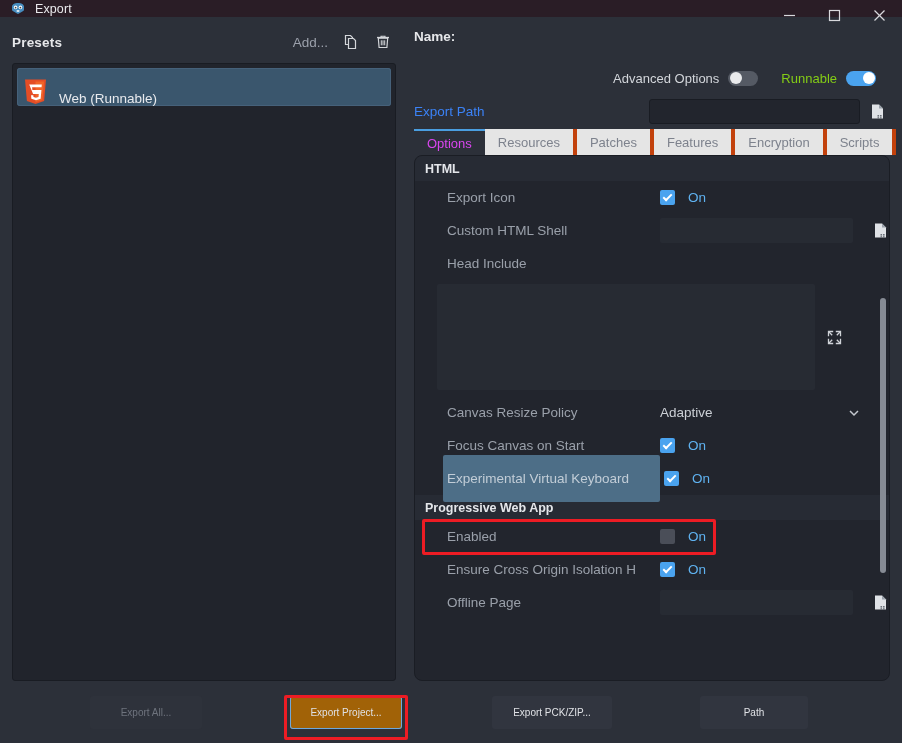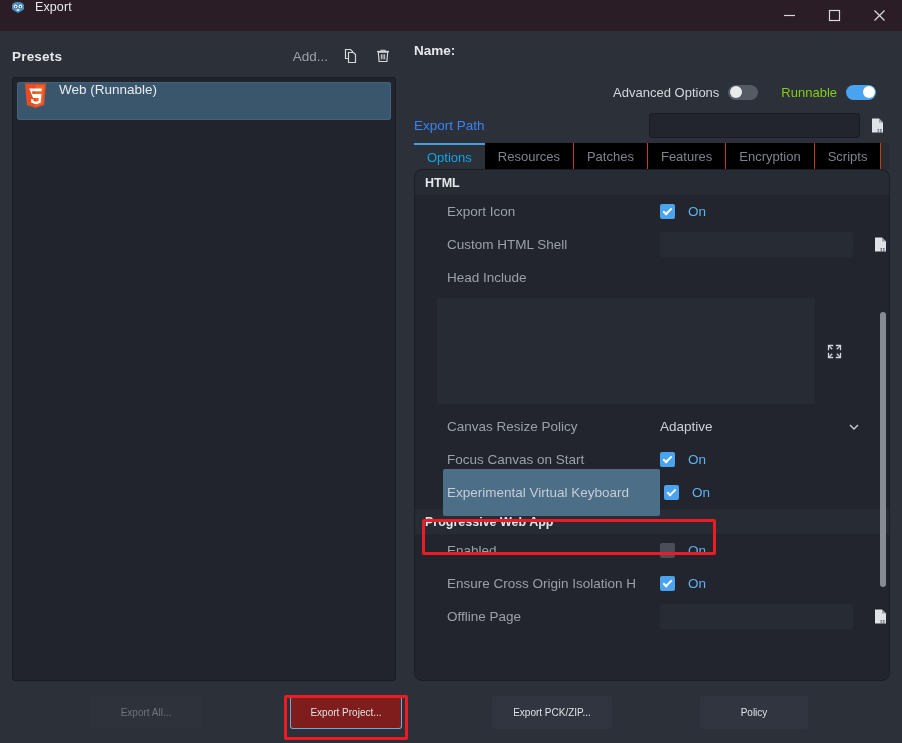--- a/index.html
+++ b/index.html
@@ -14,23 +14,23 @@
   
   #window {
     position: relative;
     width: 902px; height: 743px;
     background: #2c3039;
     display: flex; flex-direction: column;
   }
 
   
   #titlebar {
-    height: 31px;
+    height: 17px;
     background: #2a1d26;
-    display: flex; align-items: flex-start;
+    display: flex; align-items: center;
     flex: none;
     position: relative;
   }
   #titlebar .godot-icon {
     width: 16px; height: 16px;
     margin-left: 10px; margin-right: 9px;
     position: relative;
     flex: none;
   }
   #titlebar .title-text {
@@ -92,21 +92,21 @@
   #preset-list {
     flex: 1;
     background: #21242c;
     border: 1px solid #191c23;
     border-radius: 3px;
     padding: 4px;
     overflow: hidden;
     min-height: 0;
   }
   .preset-row {
-    display: flex; align-items: flex-start;
+    display: flex; align-items: flex-end;
     height: 38px;
     border-radius: 3px;
     padding-left: 6px;
   }
   .preset-row.selected {
     background: #3a566d;
     box-shadow: inset 0 0 0 1px #46617a;
   }
   .preset-row .html5 {
     width: 25px; height: 28px;
@@ -190,25 +190,25 @@
   #tabs {
     display: flex; align-items: stretch;
     height: 26px;
     margin-top: 2px;
   }
   .tab {
     padding: 0 13px;
     display: flex; align-items: center;
     font-size: 13px;
     color: #7d828d;
-    background: #000000;
-    border-right: 1px solid #c2410c;
+    background: #e5e5e5;
+    border-right: 4px solid #c2410c;
   }
   .tab.active {
-    color: #0ea5e9;
+    color: #d946ef;
     background: #2c3039;
     border-top: 2px solid #4a9ee0;
     border-right: none;
   }
   #tabfill { flex: 1; background: #272b34; }
 
   
   #options-panel {
     flex: 1;
     background: #22252d;
@@ -334,21 +334,21 @@
     height: 33px;
     display: flex; align-items: center; justify-content: center;
     border-radius: 3px;
     font-size: 10px;
     background: #31353f;
     color: #dfe1e5;
     padding: 0 16px;
   }
   .fbtn.disabled { color: #6e737d; background: #2e323b; }
   .fbtn.focused {
-    background: #7f1d1d;
+    background: #a16207;
     box-shadow: inset 0 0 0 1px #6fa8dc;
   }
   #btn-export-all { position: absolute; left: 90px; width: 112px; }
   #btn-export-project { position: absolute; left: 290px; width: 112px; }
   #btn-export-pck { position: absolute; left: 492px; width: 120px; }
   #btn-close { position: absolute; left: 700px; width: 108px; }
 </style>
 </head>
 <body>
 
@@ -569,19 +569,19 @@
           <div id="opt-scroll-thumb"></div>
         </div>
       </div>
     </div>
   </div>
 
   <div id="footer">
     <div class="fbtn disabled" id="btn-export-all">Export All...</div>
     <div class="fbtn focused" id="btn-export-project">Export Project...</div>
     <div class="fbtn" id="btn-export-pck">Export PCK/ZIP...</div>
-    <div class="fbtn" id="btn-close">Policy</div>
+    <div class="fbtn" id="btn-close">Path</div>
   </div>
 
   <div class="annot" style="left:422px; top:519px; width:294px; height:36px;"></div>
   <div class="annot" style="left:284px; top:695px; width:124px; height:45px;"></div>
 
 </div>
 
 </body></html>

